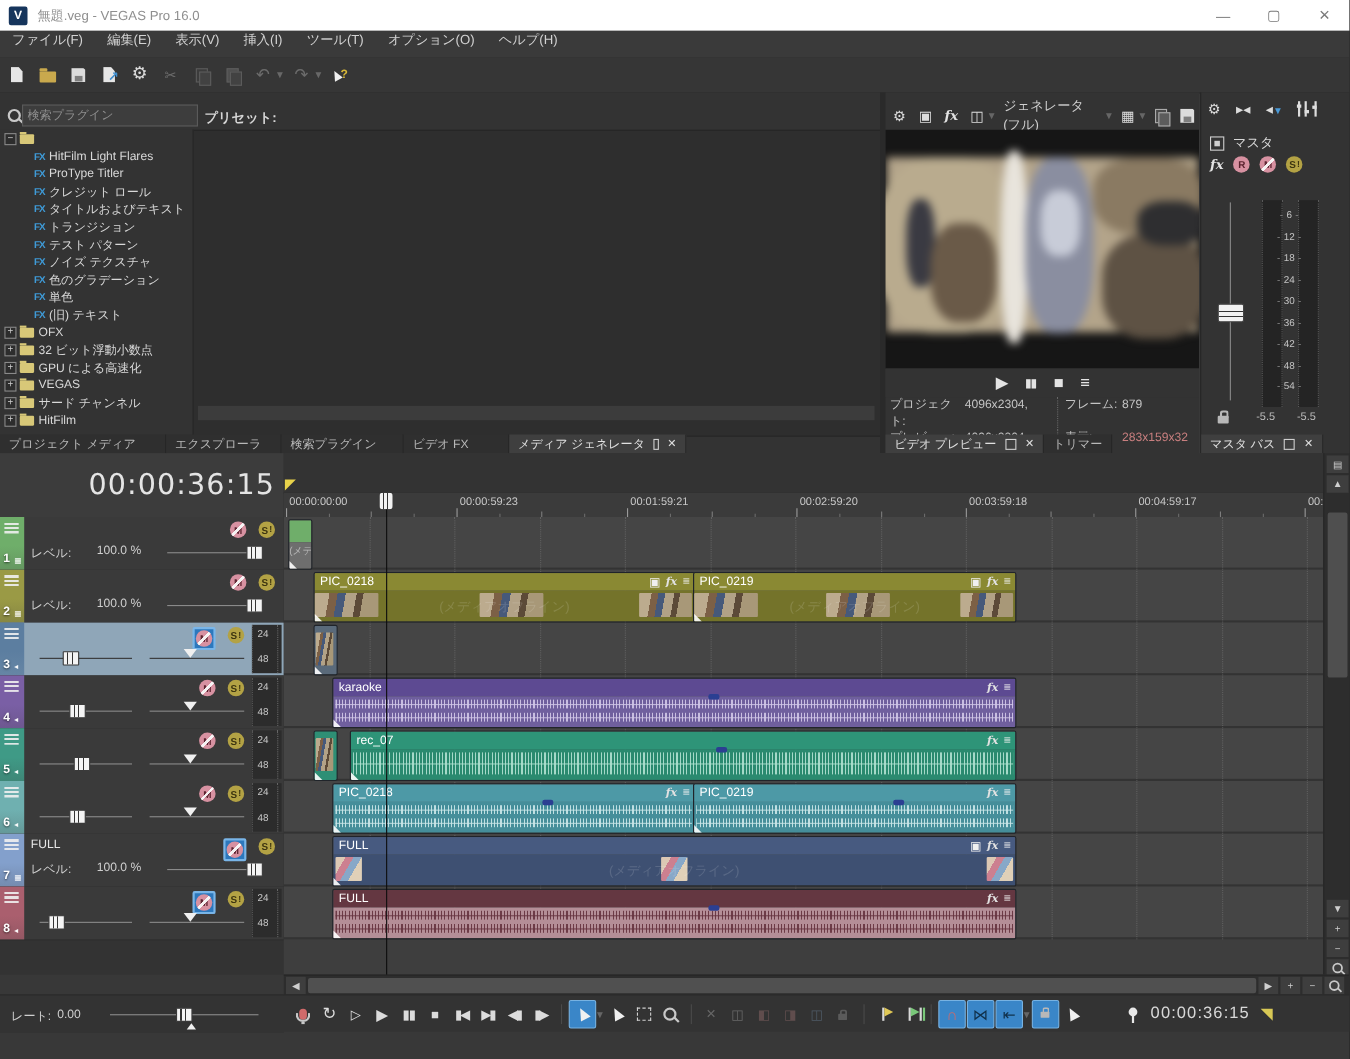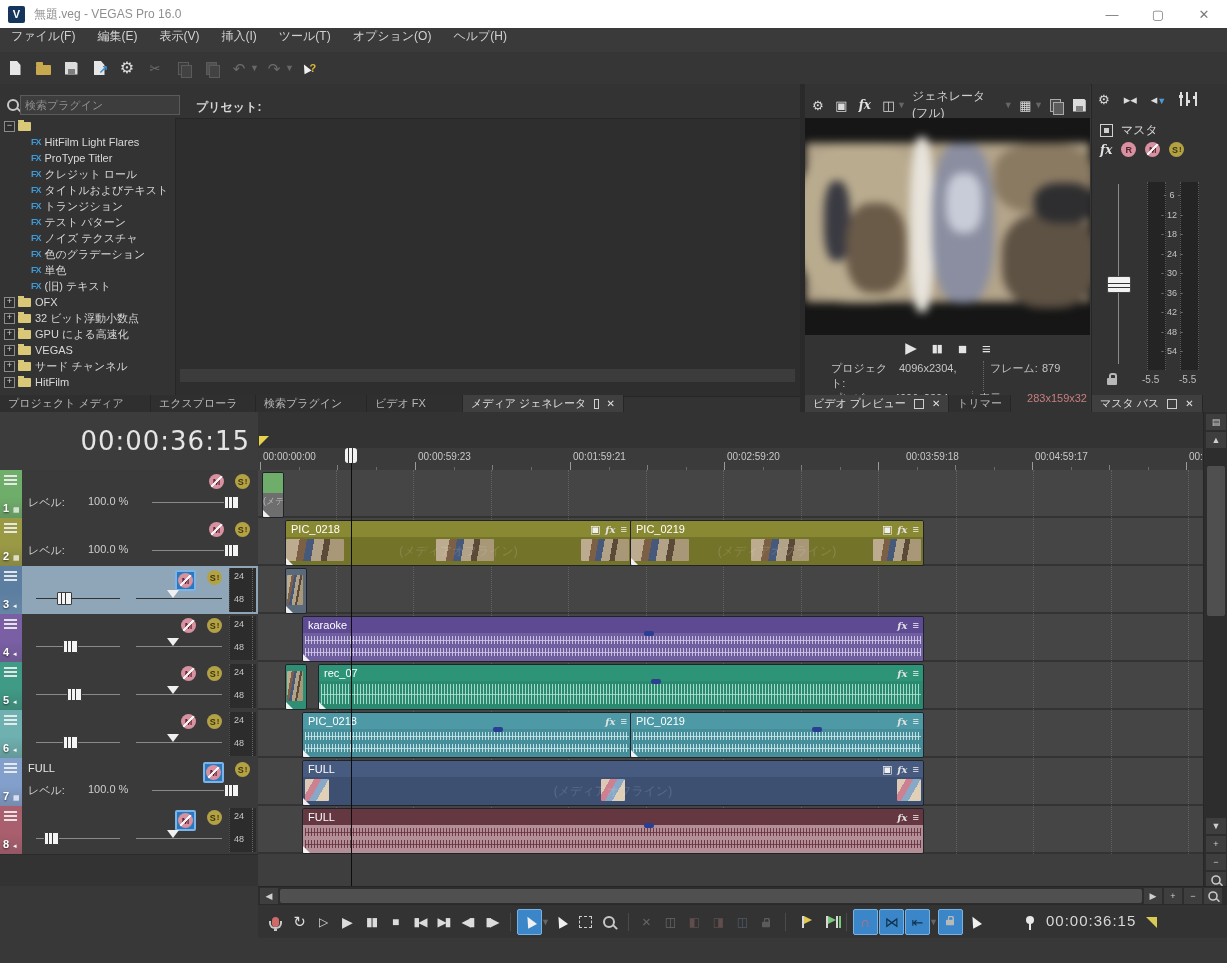--- a/index.html
+++ b/index.html
@@ -49,21 +49,21 @@
   .i-flag.green::after{content:"";position:absolute;left:10px;top:0;width:2px;height:12px;background:#d8d8d8;box-shadow:3px 0 #7ac87a;}
   .i-pin{position:relative;width:8px;height:8px;background:#e8e8e8;border-radius:50% 50% 50% 50%;display:inline-block;}
   .i-pin::after{content:"";position:absolute;left:3px;top:7px;width:2px;height:7px;background:#e8e8e8;}
   .glyph{font-size:13px;color:#dcdcdc;line-height:1;}
   .fxit{font-family:"DejaVu Serif",serif;font-style:italic;font-weight:bold;color:#e2e2e2;font-size:12px;}
   
   #gen-panel{position:absolute;left:0;top:84px;width:800px;height:328px;background:#333;}
   #searchbox{position:absolute;left:20px;top:11px;width:150px;height:18px;background:#3d3d3d;border:1px solid #5a5a5a;
              color:#cfcfcf;font-size:11px;padding:0 4px;font-family:inherit;}
   #searchbox::placeholder{color:#8f8f8f;}
-  #preset-label{position:absolute;left:196px;top:15px;font-weight:bold;color:#d6d6d6;}
+  #preset-label{position:absolute;left:186px;top:15px;font-weight:bold;color:#d6d6d6;}
   #preset-area{position:absolute;left:175px;top:34px;width:625px;height:277px;background:#2e2e2e;border:1px solid #262626;}
   #preset-scroll{position:absolute;left:180px;top:285px;width:615px;height:13px;background:#3c3c3c;}
   #tree{position:absolute;left:0;top:34px;width:175px;height:277px;background:#333;border-right:1px solid #262626;overflow:hidden;}
   .titem{height:16px;display:flex;align-items:center;font-size:11px;color:#d8d8d8;white-space:nowrap;}
   .texp{width:9px;height:9px;border:1px solid #8a8a8a;background:#2d2d2d;color:#cfcfcf;font-size:9px;line-height:7px;
         text-align:center;margin:0 3px 0 4px;flex:none;}
   .tfold{width:13px;height:9px;background:#d8c878;border-radius:1px;position:relative;margin-right:4px;flex:none;}
   .tfold::before{content:"";position:absolute;top:-2px;left:0;width:6px;height:2px;background:#d8c878;}
   .tfx{color:#3f9bd8;font-weight:bold;font-size:9px;margin:0 4px 0 1px;flex:none;letter-spacing:-1px;}
   .tlabel.sel{background:#e8e8e8;color:#111;padding:0 2px;}
@@ -75,21 +75,21 @@
   .tabbox{width:8px;height:8px;border:1px solid #cfcfcf;margin-left:8px;}
   .tabx{margin-left:8px;color:#e0e0e0;font-weight:bold;font-size:10px;}
   
   #preview-panel{position:absolute;left:805px;top:84px;width:285px;height:328px;background:#333;border-left:5px solid #2a2a2a;margin-left:-5px;}
   #pv-toolbar{position:absolute;left:0;top:8px;width:285px;height:26px;display:flex;align-items:center;}
   #pv-screen{position:absolute;left:0;top:34px;width:285px;height:217px;background:#161616;overflow:hidden;}
   #pv-img{position:absolute;left:1px;top:25px;width:283px;height:159px;background:#b3a48a;filter:blur(4px);}
   .blob{position:absolute;border-radius:40%;}
   #pv-transport{position:absolute;left:0;top:251px;width:285px;height:26px;display:flex;align-items:center;justify-content:center;gap:16px;background:#333;}
   #pv-info{position:absolute;left:4px;top:277px;width:278px;font-size:11px;color:#c4c4c4;line-height:15px;}
-  .pvrow{display:flex;margin-left:22px;}
+  .pvrow{display:flex;}
   .pvlab{width:68px;}
   .pvval{width:78px;}
   .pvdiv{border-left:1px dotted #666;margin:0 6px;}
   .pvlab2{width:52px;}
   
   #master-panel{position:absolute;left:1091px;top:84px;width:136px;height:328px;background:#333;border-left:1px solid #262626;}
   #ms-toolbar{position:absolute;left:6px;top:8px;display:flex;gap:14px;align-items:center;}
   #ms-title{position:absolute;left:8px;top:38px;display:flex;align-items:center;gap:8px;color:#d8d8d8;}
   .busbox{width:11px;height:11px;border:1px solid #d0d0d0;display:flex;align-items:center;justify-content:center;}
   .busbox::after{content:"";width:5px;height:5px;background:#d0d0d0;}
@@ -500,21 +500,21 @@
       <span class="rlab" style="left:315px;">00:01:59:21</span>
       <span class="rtick" style="left:312px;height:8px;"></span>
       <span class="rtick" style="left:389px;height:5px;opacity:.7;"></span>
       <span class="rtick" style="left:351px;height:3px;opacity:.5;"></span>
       <span class="rtick" style="left:428px;height:3px;opacity:.5;"></span>
       <span class="rlab" style="left:469px;">00:02:59:20</span>
       <span class="rtick" style="left:466px;height:8px;"></span>
       <span class="rtick" style="left:543px;height:5px;opacity:.7;"></span>
       <span class="rtick" style="left:505px;height:3px;opacity:.5;"></span>
       <span class="rtick" style="left:582px;height:3px;opacity:.5;"></span>
-      <span class="rlab" style="left:648px;">00:03:59:18</span>
+      <span class="rlab" style="left:623px;">00:03:59:18</span>
       <span class="rtick" style="left:620px;height:8px;"></span>
       <span class="rtick" style="left:697px;height:5px;opacity:.7;"></span>
       <span class="rtick" style="left:659px;height:3px;opacity:.5;"></span>
       <span class="rtick" style="left:736px;height:3px;opacity:.5;"></span>
       <span class="rlab" style="left:777px;">00:04:59:17</span>
       <span class="rtick" style="left:774px;height:8px;"></span>
       <span class="rtick" style="left:851px;height:5px;opacity:.7;"></span>
       <span class="rtick" style="left:813px;height:3px;opacity:.5;"></span>
       <span class="rtick" style="left:890px;height:3px;opacity:.5;"></span>
       <span class="rlab" style="left:931px;">00:0</span>
@@ -862,20 +862,27 @@
     <div class="hbtn">◀</div>
     <div id="hthumb"></div>
     <div class="hbtn">▶</div>
     <div class="hbtn">+</div>
     <div class="hbtn">−</div>
     <div class="hbtn">
         <span class="i-mag" style="transform:scale(.8);"></span>
       </div>
   </div>
 
+  <div id="ratebox">
+    <span class="hlab" style="left:10px;top:11px;">レート:</span>
+    <span class="hlab" style="left:52px;top:11px;">0.00</span>
+    <div class="hslider" style="left:100px;top:17px;width:135px;"></div>
+    <div class="hknob" style="left:160px;top:11px;"></div>
+    <div class="pantri" style="left:168px;top:24px;transform:rotate(180deg) scale(.7);"></div>
+  </div>
   <div id="transport">
     <span class="i-pin" style="position:absolute;left:768px;top:11px;"></span>
     <span id="tr-timecode">00:00:36:15</span>
     <span id="tr-caret"></span>
   <span class="trbtn  ">
         <span class="i-mic"></span>
       </span>
       <span class="trbtn  ">
         <span class="glyph" style="font-size:15px;">↻</span>
       </span>

